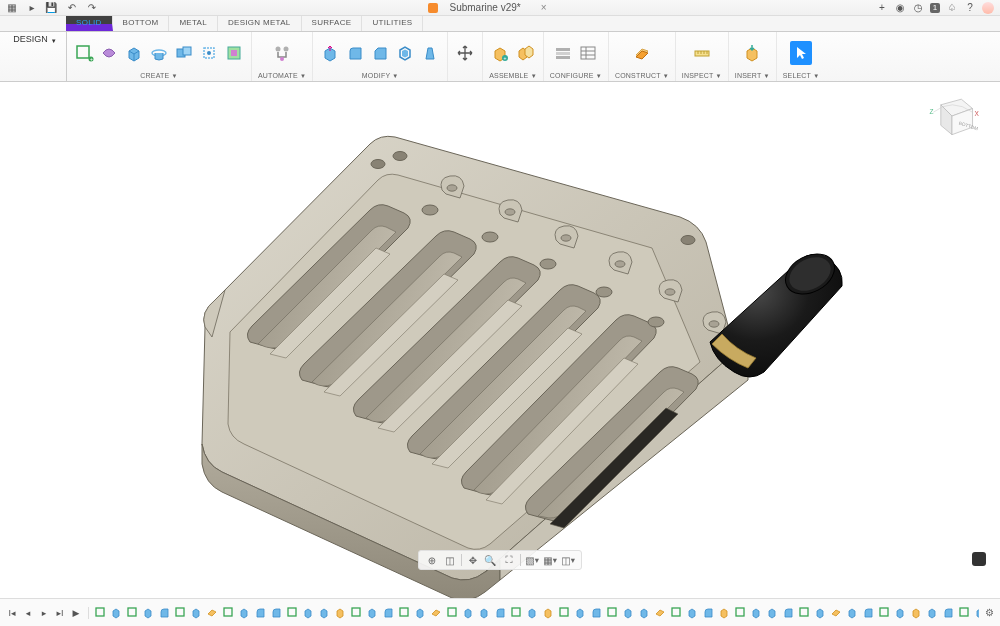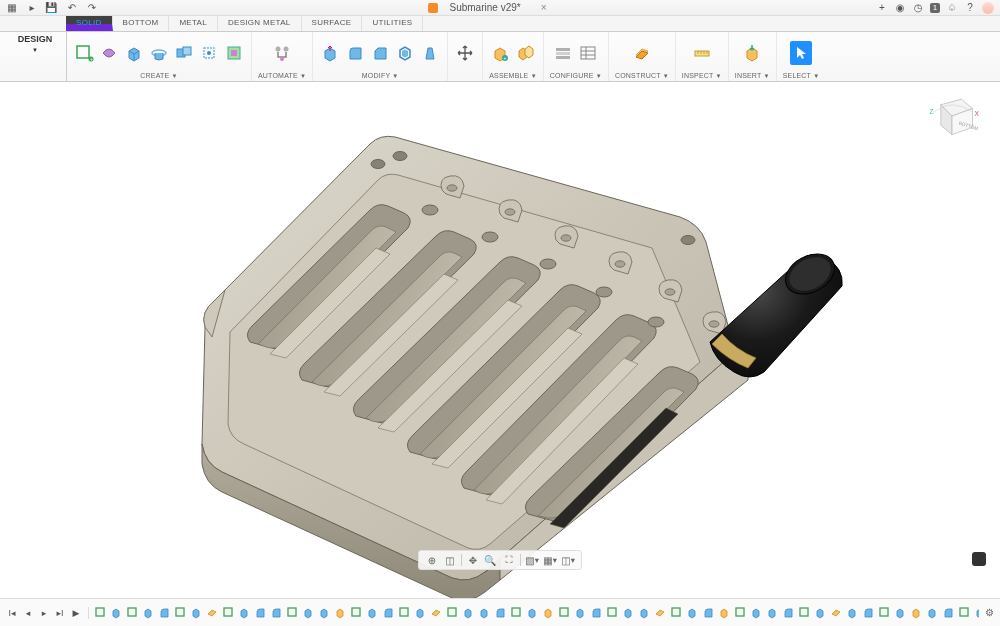--- a/index.html
+++ b/index.html
@@ -22,21 +22,21 @@
 
 
 .ribbon { height: 50px; background: linear-gradient(#fdfdfd,#f6f6f6); border-bottom: 1px solid #ccc; display: flex; padding: 0 4px; }
 .ribbon-group { display: flex; flex-direction: column; align-items: center; justify-content: space-between; padding: 2px 6px; border-right: 1px solid #e8e8e8; }
 .ribbon-group:last-child { border-right: none; }
 .group-icons { display: flex; gap: 3px; align-items: center; flex: 1; }
 .group-label { font-size: 7px; color: #666; letter-spacing: 0.2px; white-space: nowrap; }
 .group-label .dd { font-size: 6px; }
 .ricon { width: 22px; height: 24px; display: flex; align-items: center; justify-content: center; border-radius: 2px; }
 .ricon svg { width: 20px; height: 20px; }
-.design-btn { width: 50px; display: flex; align-items: center; justify-content: center; font-size: 9px; color: #333; gap: 3px; font-weight: 700; flex-direction: column; }
+.design-btn { width: 50px; display: flex; align-items: flex-end; justify-content: center; font-size: 9px; color: #333; gap: 3px; font-weight: 400; }
 .select-active { background: #1e90ff; }
 
 
 .canvas { position: absolute; top: 82px; left: 0; right: 0; bottom: 28px; background: #ffffff; overflow: hidden; }
 .model-svg { position: absolute; top: 0; left: 0; }
 .viewcube { position: absolute; top: 6px; right: 20px; width: 56px; height: 56px; }
 
 
 .nav-toolbar { position: absolute; bottom: 28px; left: 50%; transform: translateX(-50%); height: 20px; display: flex; gap: 4px; align-items: center; background: rgba(250,250,250,0.9); padding: 2px 6px; border: 1px solid #e0e0e0; border-radius: 3px; }
 .nav-btn { width: 14px; height: 14px; display: flex; align-items: center; justify-content: center; color: #666; font-size: 10px; }

